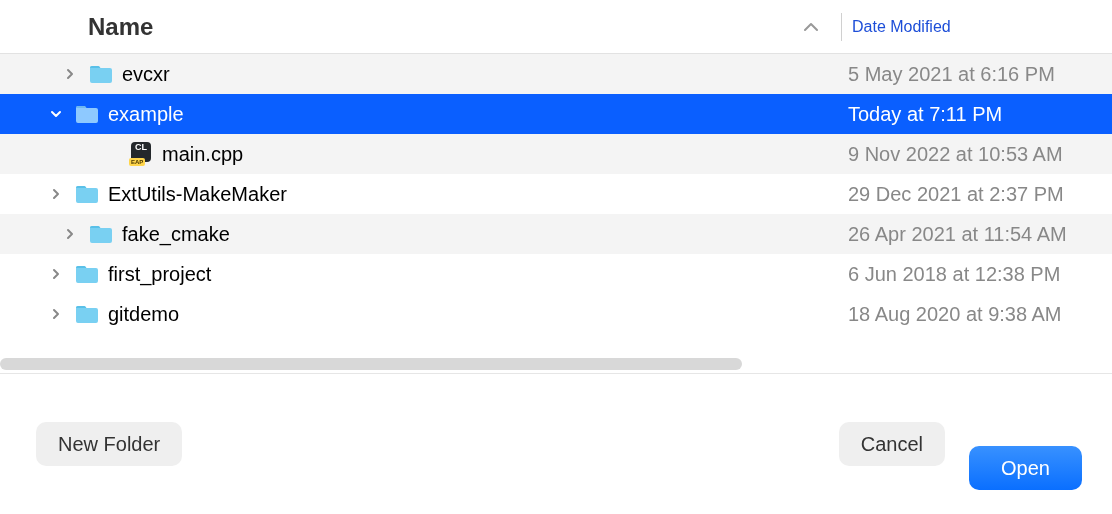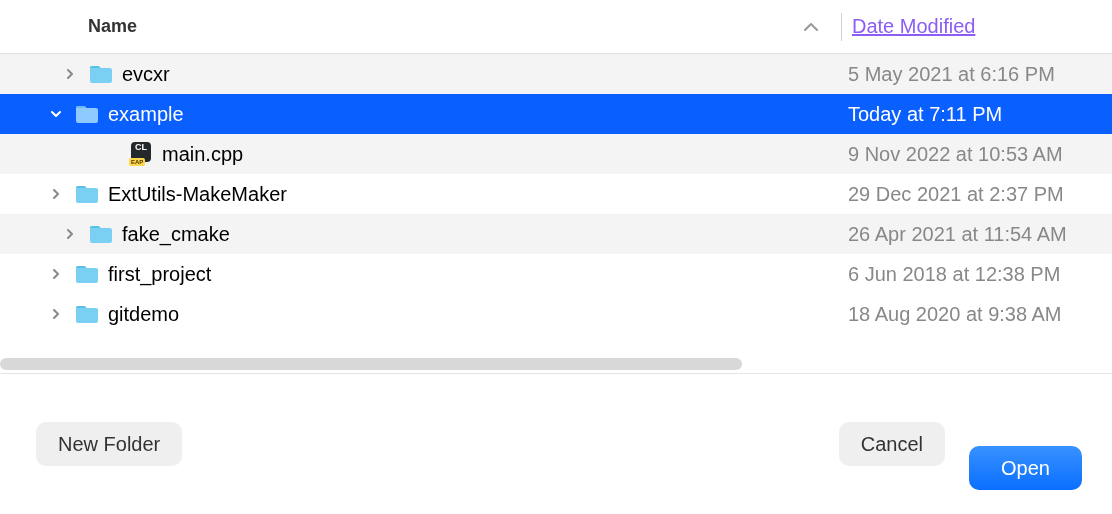--- a/index.html
+++ b/index.html
@@ -20,41 +20,40 @@
       display: flex;
       align-items: center;
       height: 54px;
       border-bottom: 1px solid #e2e2e2;
       background: #fff;
       position: relative;
     }
     .header-name {
       flex: 1;
       padding-left: 88px;
-      font-size: 18px;
+      font-size: 24px;
       font-weight: 600;
       color: #333;
     }
     .header-sort-indicator {
       width: 40px;
       text-align: center;
       color: #999;
       font-size: 16px;
     }
     .header-divider {
       width: 1px;
       height: 28px;
       background: #d0d0d0;
       margin: 0 10px;
     }
     .header-date {
       width: 260px;
-      font-size: 20px;
-      color: #8b5cf6;
-      text-decoration: underline;
+      font-size: 16px;
+      color: #1d4ed8;
     }
     .file-list {
       flex: 1;
       overflow: hidden;
     }
     .file-row {
       display: flex;
       align-items: center;
       height: 40px;
       font-size: 20px;

